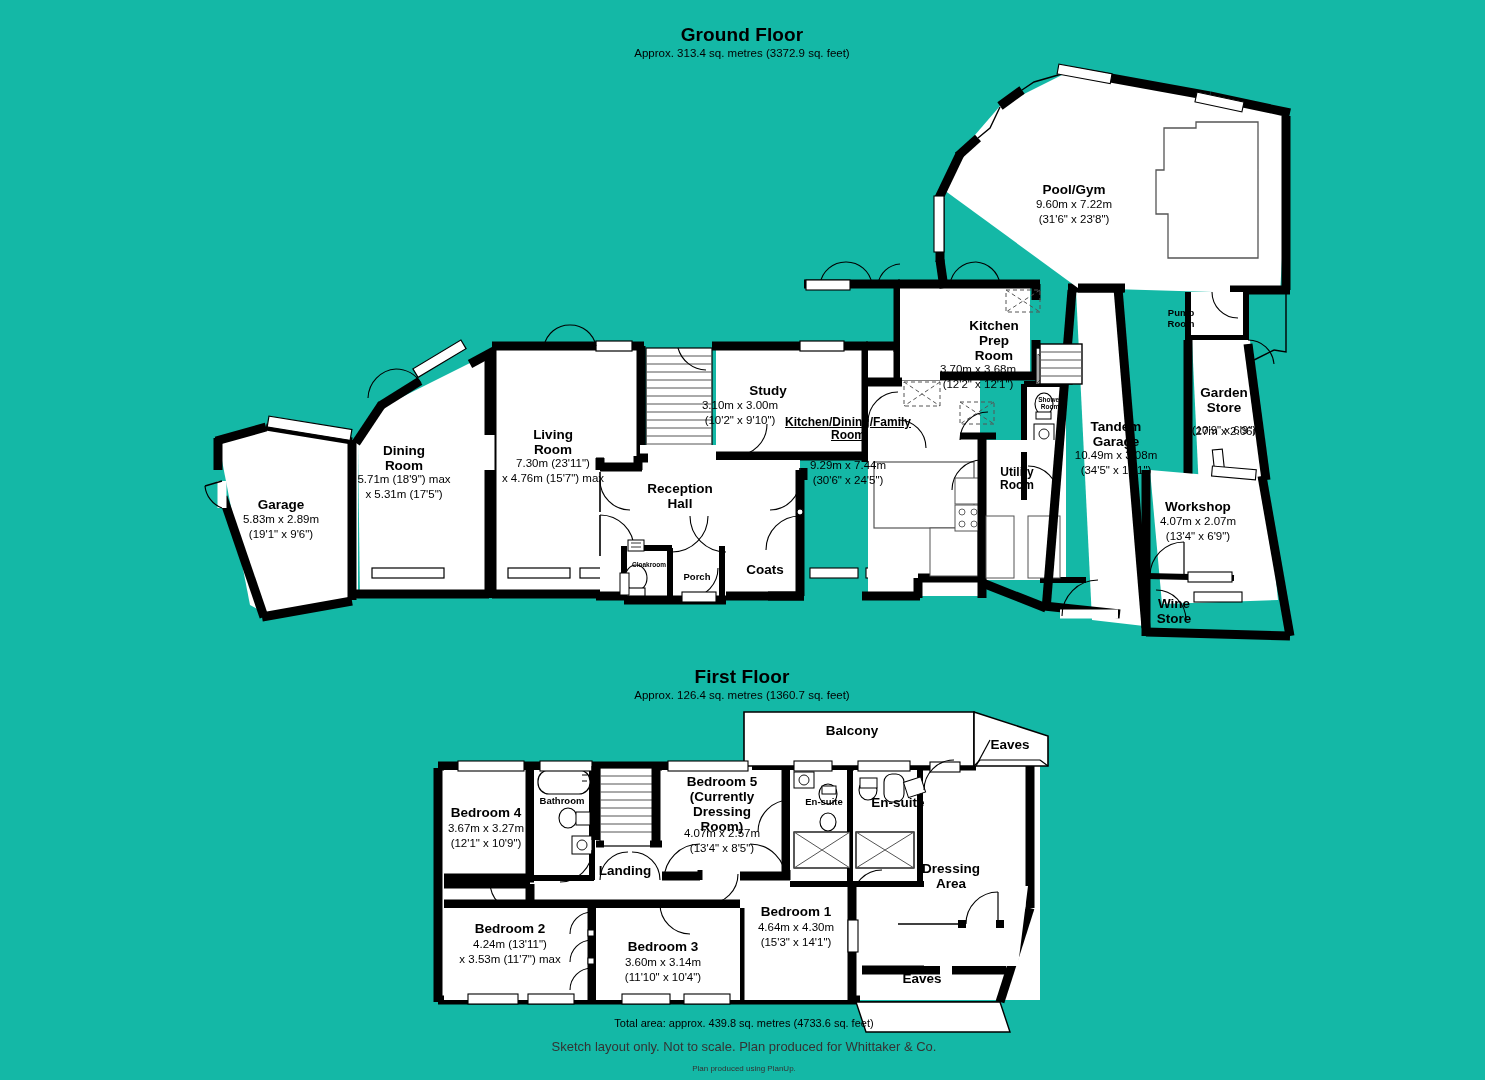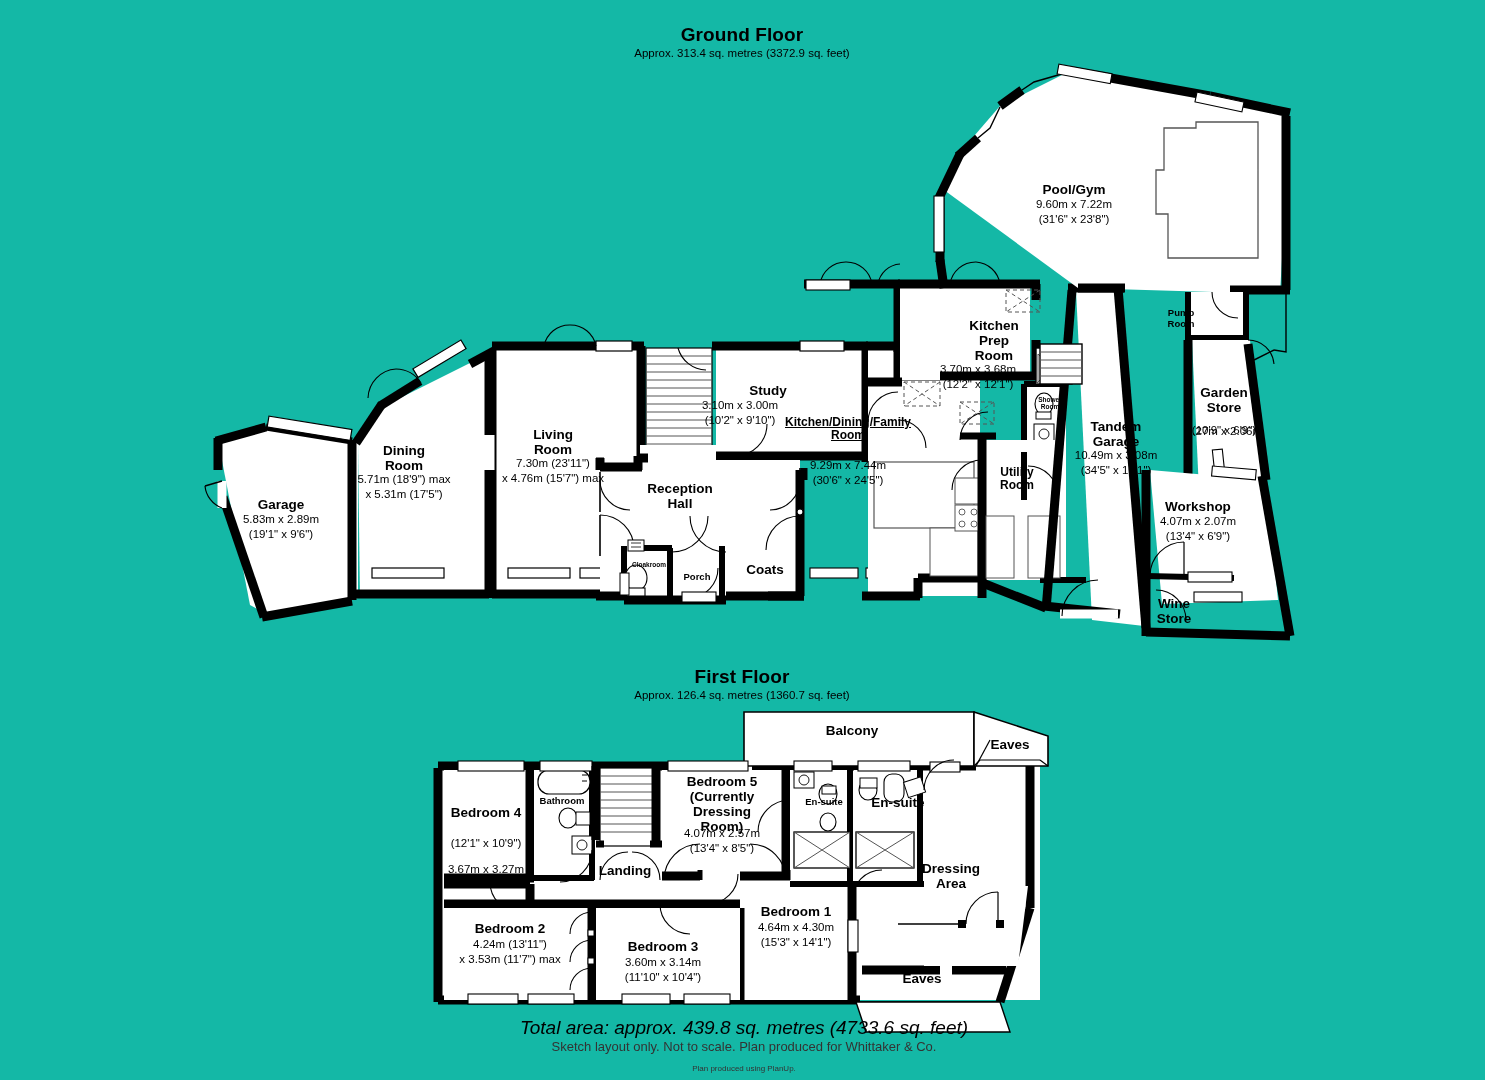--- a/index.html
+++ b/index.html
@@ -56,23 +56,22 @@
   }
   .room-name-tiny {
     font-size: 6.5px;
     font-weight: bold;
   }
   .room-dims {
     font-size: 11.5px;
     font-weight: normal;
   }
   .total-area {
-    font-size: 19px;
+    font-size: 11px;
     font-weight: normal;
-    font-style: italic;
   }
   .footnote {
     font-size: 13px;
     font-weight: normal;
     color: #333;
   }
   .footnote2 {
     font-size: 8px;
     font-weight: normal;
     color: #333;
@@ -678,21 +677,21 @@
 
   <div class="lbl room-name" style="left:852px; top:723px;">Balcony</div>
 
   <div class="lbl room-name" style="left:1010px; top:737px;">Eaves</div>
 
   <div class="lbl room-name" style="left:922px; top:971px;">Eaves</div>
 
   <div class="lbl room-name-xs" style="left:562px; top:796px;">Bathroom</div>
 
   <div class="lbl room-name" style="left:486px; top:805px;">Bedroom 4</div>
-  <div class="lbl room-dims" style="left:486px; top:822px;margin-top:41px;">3.67m x 3.27m</div>
+  <div class="lbl room-dims" style="left:486px; top:822px;">3.67m x 3.27m</div>
   <div class="lbl room-dims" style="left:486px; top:837px;">(12'1" x 10'9")</div>
 
   <div class="lbl room-name" style="left:722px; top:774px;">Bedroom 5
 (Currently
 Dressing
 Room)</div>
   <div class="lbl room-dims" style="left:722px; top:827px;">4.07m x 2.57m</div>
   <div class="lbl room-dims" style="left:722px; top:842px;">(13'4" x 8'5")</div>
 
   <div class="lbl room-name-xs" style="left:824px; top:797px;">En-suite</div>

